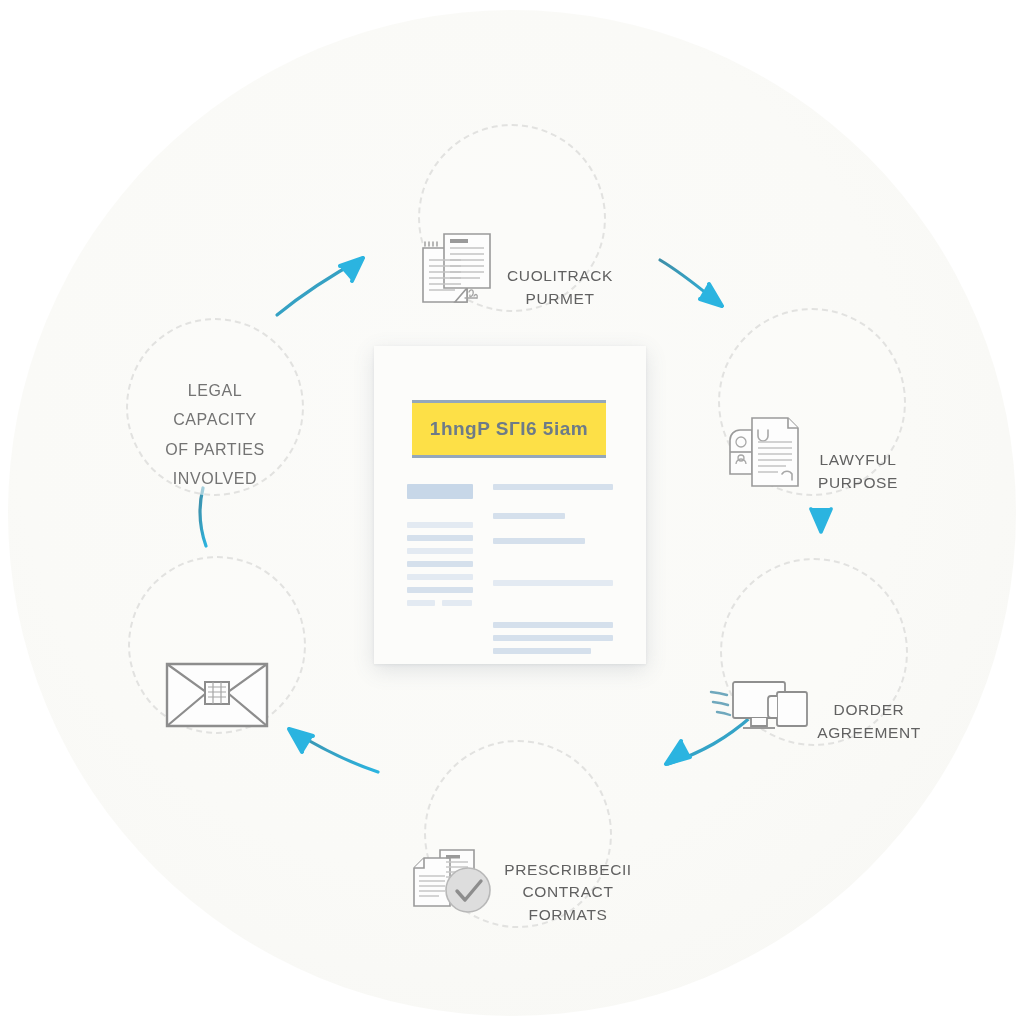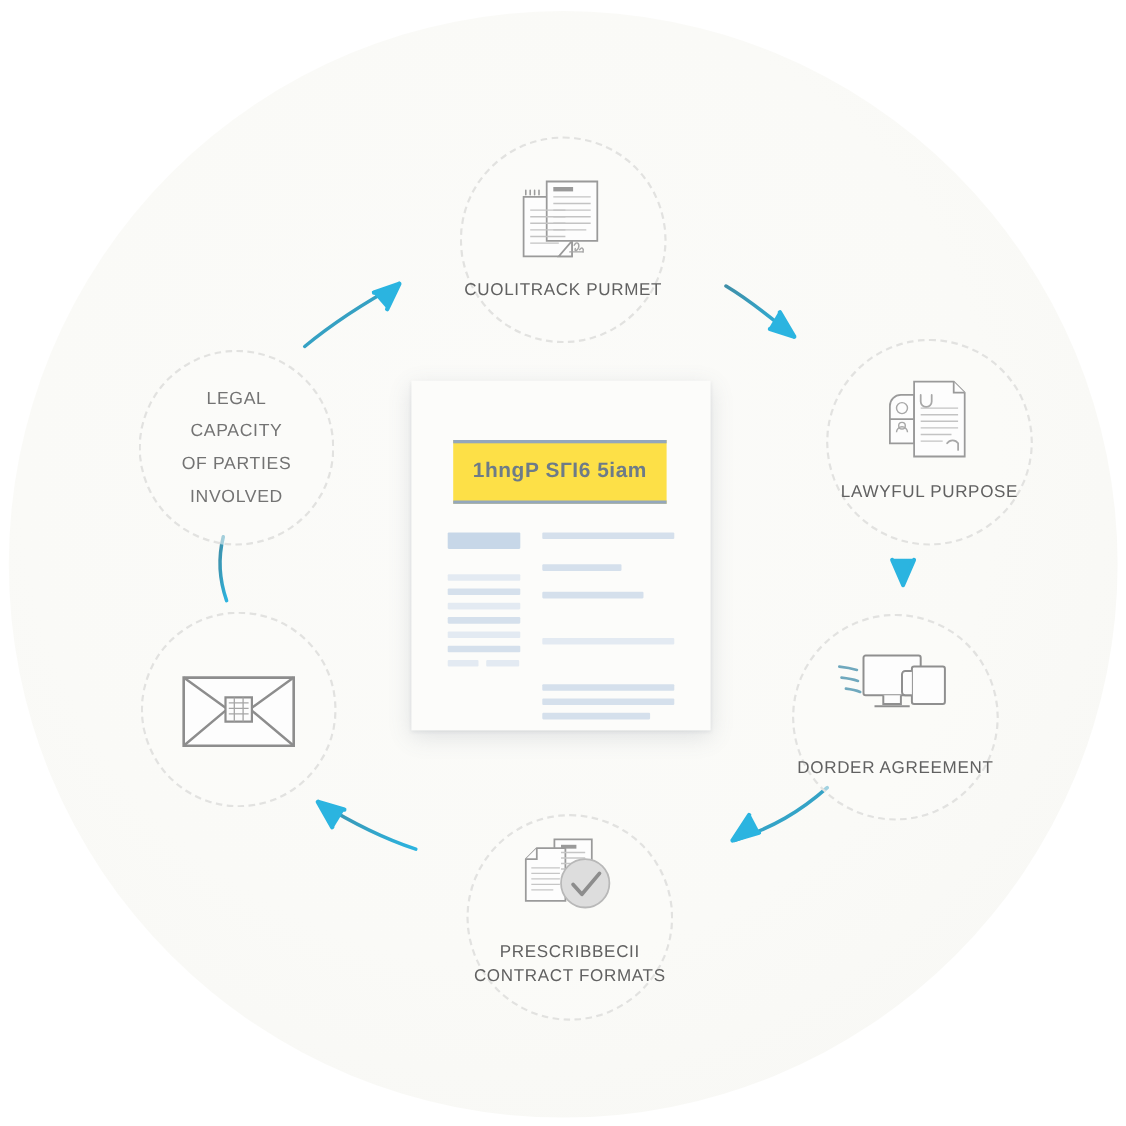--- a/index.html
+++ b/index.html
@@ -36,22 +36,22 @@
     width: 1024px;
     height: 1024px;
   }
 
   
   .node {
     position: absolute;
     border-radius: 50%;
     border: 2px dashed #e2e2e0;
     display: flex;
-    flex-direction: column;
-    align-items: center;
+    flex-direction: row;
+    align-items: flex-end;
     justify-content: center;
     box-sizing: border-box;
     background: rgba(252,252,250,0.55);
   }
   .node .icon-wrap {
     display: flex;
     align-items: center;
     justify-content: center;
   }
   .node .label {
@@ -65,21 +65,21 @@
   .node.text-only .label {
     font-size: 16px;
     line-height: 1.85;
     color: #737373;
   }
 
   #node-contract-purpose { left: 418px; top: 124px;  width: 188px; height: 188px; }
   #node-contract-purpose .icon-wrap { margin-top: -4px; }
   #node-contract-purpose .label { margin-top: 12px; }
 
-  #node-lawful-purpose   { left: 751px; top: 308px;  width: 188px; height: 188px; }
+  #node-lawful-purpose   { left: 718px; top: 308px;  width: 188px; height: 188px; }
   #node-lawful-purpose .icon-wrap { margin-top: -4px; }
   #node-lawful-purpose .label { margin-top: 14px; }
 
   #node-border-agreement { left: 720px; top: 558px;  width: 188px; height: 188px; }
   #node-border-agreement .icon-wrap { margin-top: -6px; }
   #node-border-agreement .label { margin-top: 30px; }
 
   #node-contract-formats { left: 424px; top: 740px;  width: 188px; height: 188px; }
   #node-contract-formats .icon-wrap { margin-top: -10px; }
   #node-contract-formats .label { margin-top: 16px; }

